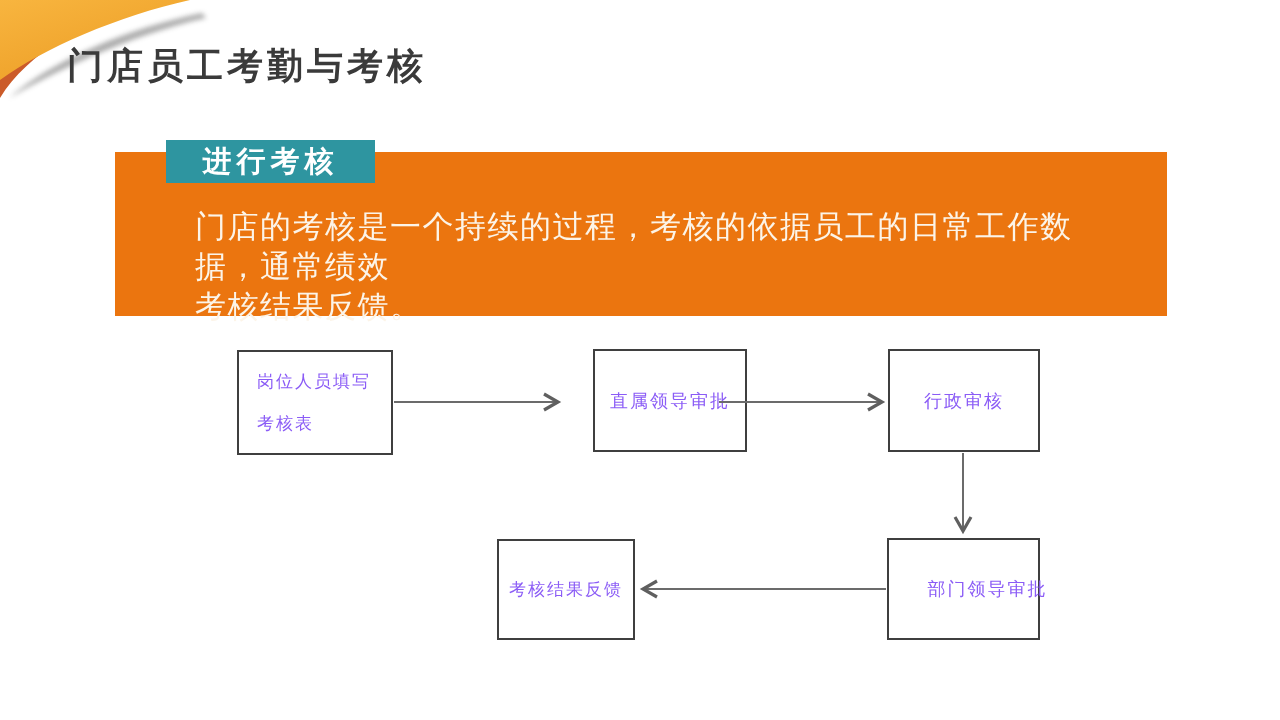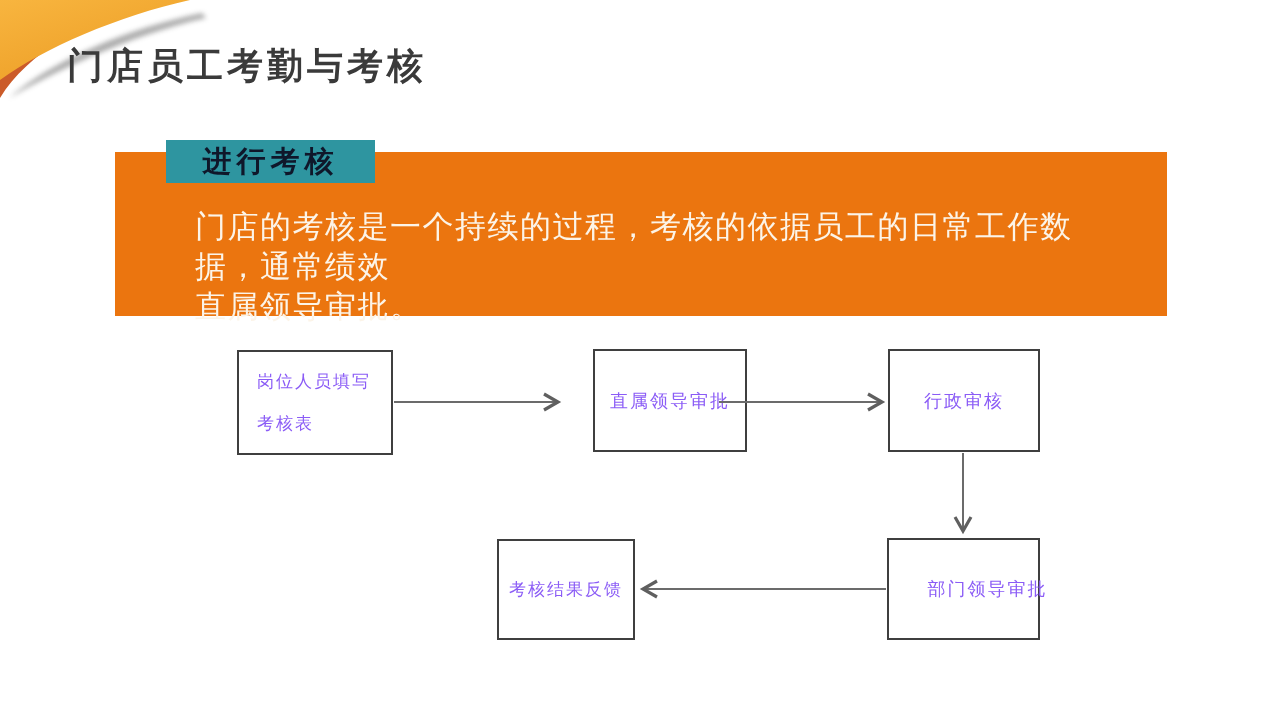--- a/index.html
+++ b/index.html
@@ -17,21 +17,21 @@
     letter-spacing: 4px; white-space: nowrap;
   }
   .banner {
     position: absolute; left: 115px; top: 152px;
     width: 1052px; height: 164px;
     background: #EB750F;
   }
   .section-label {
     position: absolute; left: 166px; top: 140px;
     width: 209px; height: 43px;
-    background: #2E95A0; color: #0f172a;
+    background: #2E95A0; color: #ffffff;
     font-size: 29px; font-weight: bold; letter-spacing: 5px;
     display: flex; align-items: center; justify-content: center;
   }
   .banner-text {
     position: absolute; left: 80px; top: 54px; width: 940px;
     color: #FCF4E8; font-size: 31px; line-height: 40px; letter-spacing: 1.5px;
   }
   .banner-text .line { display: block; }
   .flow-node {
     position: absolute; background: #ffffff;
@@ -74,21 +74,21 @@
     <path d="M199,7 C125,22 50,54 6,92 C44,70 122,30 203,12 Z" fill="#8a8a8a" opacity="0.7" filter="url(#soft)" transform="translate(3,6)"></path>
     <path d="M0,0 L150,0 C85,22 28,52 0,98 Z" fill="#CB5B29"></path>
     <path d="M0,0 L190,0 C118,16 44,48 0,80 Z" fill="url(#cg)"></path>
   </svg>
 
   <div class="title">门店员工考勤与考核</div>
 
   <div class="banner">
     <div class="banner-text">
       <span class="line">门店的考核是一个持续的过程，考核的依据员工的日常工作数据，通常绩效</span>
-      <span class="line">直属领导审批。</span>
+      <span class="line">考核结果反馈。</span>
     </div>
   </div>
   <div class="section-label">进行考核</div>
 
   <div class="flow-node n1">
     <span>岗位人员填写</span>
     <span>考核表</span>
   </div>
   <div class="flow-node n2">
     <span>直属领导审批</span>

